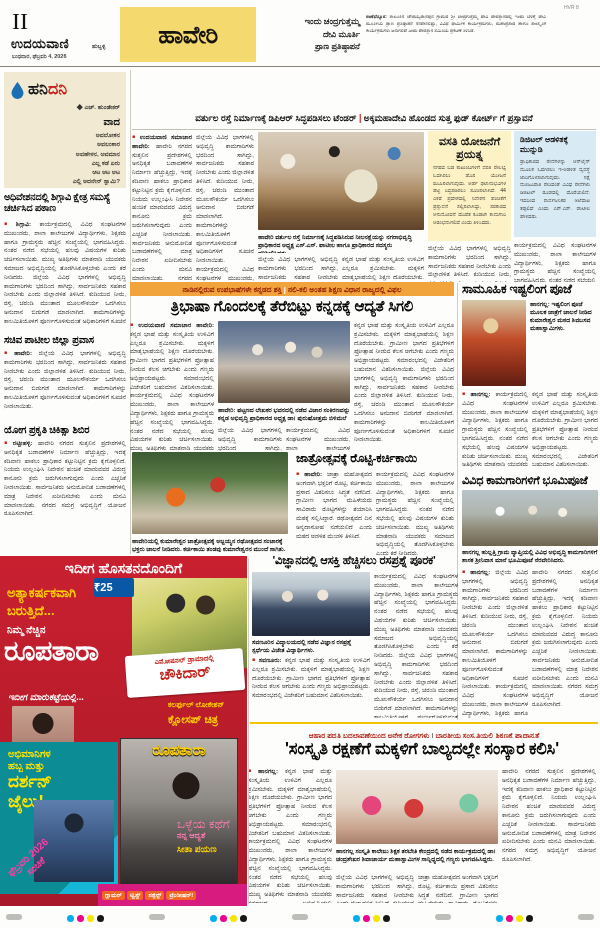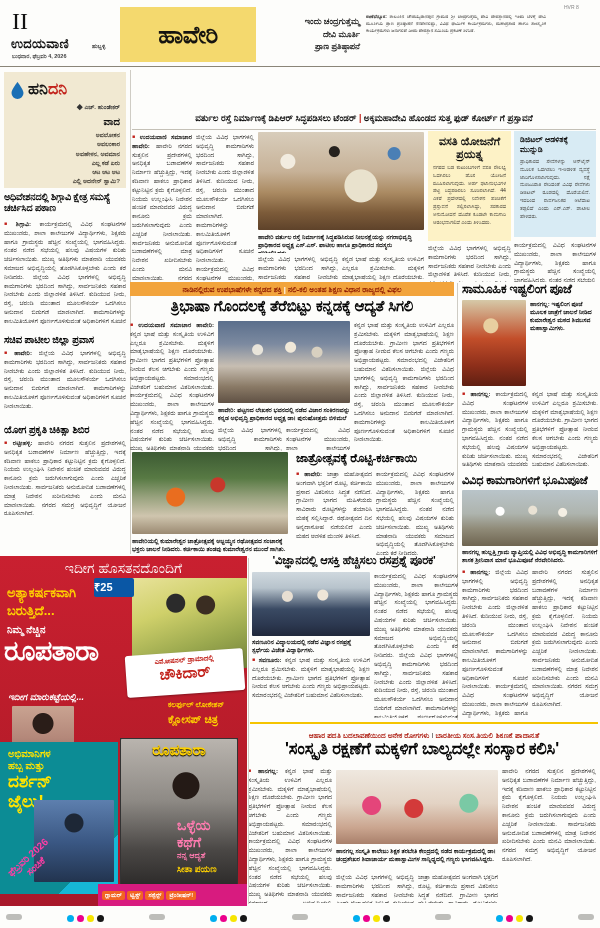--- a/index.html
+++ b/index.html
@@ -203,21 +203,21 @@
       <span class="sq">■</span><span class="lead">ಹಾನಗಲ್ಲ:</span> <span>ಕನ್ನಡ ಭಾಷೆ ಮತ್ತು ಸಂಸ್ಕೃತಿಯ ಉಳಿವಿಗೆ ಎಲ್ಲರೂ ಶ್ರಮಿಸಬೇಕು. ಮಕ್ಕಳಿಗೆ ಮಾತೃಭಾಷೆಯಲ್ಲಿ ಶಿಕ್ಷಣ ದೊರೆಯಬೇಕು. ಗ್ರಾಮೀಣ ಭಾಗದ ಪ್ರತಿಭೆಗಳಿಗೆ ಪ್ರೋತ್ಸಾಹ ನೀಡುವ ಕೆಲಸ ಆಗಬೇಕು ಎಂದು ಗಣ್ಯರು ಅಭಿಪ್ರಾಯಪಟ್ಟರು. ಸಮಾರಂಭದಲ್ಲಿ ವಿಜೇತರಿಗೆ ಬಹುಮಾನ ವಿತರಿಸಲಾಯಿತು.</span> <span>ಕಾರ್ಯಕ್ರಮದಲ್ಲಿ ವಿವಿಧ ಸಂಘಟನೆಗಳ ಮುಖಂಡರು, ಶಾಲಾ ಕಾಲೇಜುಗಳ ವಿದ್ಯಾರ್ಥಿಗಳು, ಶಿಕ್ಷಕರು ಹಾಗೂ ಗ್ರಾಮಸ್ಥರು ಹೆಚ್ಚಿನ ಸಂಖ್ಯೆಯಲ್ಲಿ ಭಾಗವಹಿಸಿದ್ದರು. ನಂತರ ನಡೆದ ಸಭೆಯಲ್ಲಿ ಹಲವು ವಿಷಯಗಳ ಕುರಿತು ಚರ್ಚಿಸಲಾಯಿತು. ಮುಖ್ಯ ಅತಿಥಿಗಳು ಮಾತನಾಡಿ ಯುವಕರು ಸಮಾಜದ ಅಭಿವೃದ್ಧಿಯಲ್ಲಿ ತೊಡಗಿಸಿಕೊಳ್ಳಬೇಕು ಎಂದು ಕರೆ ನೀಡಿದರು.</span>
     </div>
     <div class="ph ph-women" style="left:90px;top:33px;width:162px;height:74px;"></div>
     <div class="cap" style="left:90px;top:110px;width:162px;height:24px;">ಹಾನಗಲ್ಲ ಸಂಸ್ಕೃತಿ ಕಾಲೇಜು ಶಿಕ್ಷಕ ತರಬೇತಿ ಕೇಂದ್ರದಲ್ಲಿ ನಡೆದ ಕಾರ್ಯಕ್ರಮದಲ್ಲಿ ಡಾ। ಚಂದ್ರಶೇಖರ ಶಿವಾಚಾರ್ಯ ಮಹಾಸ್ವಾಮಿಗಳ ಸಾನ್ನಿಧ್ಯದಲ್ಲಿ ಗಣ್ಯರು ಭಾಗವಹಿಸಿದ್ದರು.</div>
     <div class="col" style="left:90px;top:136px;width:78px;height:30px;"><span>ಜಿಲ್ಲೆಯ ವಿವಿಧ ಭಾಗಗಳಲ್ಲಿ ಅಭಿವೃದ್ಧಿ ಕಾಮಗಾರಿಗಳು ಭರದಿಂದ ಸಾಗಿದ್ದು, ಸಾರ್ವಜನಿಕರು ಸಹಕಾರ ನೀಡಬೇಕು ಎಂದು ಜಿಲ್ಲಾಡಳಿತ ತಿಳಿಸಿದೆ. ಕುಡಿಯುವ ನೀರು, ರಸ್ತೆ, ಚರಂಡಿ ಮುಂತಾದ ಮೂಲಸೌಕರ್ಯ ಒದಗಿಸಲು ಅನುದಾನ ಬಿಡುಗಡೆ ಮಾಡಲಾಗಿದೆ. ಕಾಮಗಾರಿಗಳನ್ನು ಕಾಲಮಿತಿಯೊಳಗೆ ಪೂರ್ಣಗೊಳಿಸುವಂತೆ ಅಧಿಕಾರಿಗಳಿಗೆ ಸೂಚನೆ ನೀಡಲಾಯಿತು.</span></div>
     <div class="col" style="left:172px;top:136px;width:80px;height:30px;"><span>ಜಾತ್ರಾ ಮಹೋತ್ಸವದ ಅಂಗವಾಗಿ ಭಕ್ತರಿಗೆ ರೊಟ್ಟಿ, ಕರ್ಚಿಕಾಯಿ ಪ್ರಸಾದ ವಿತರಿಸಲು ಸಿದ್ಧತೆ ನಡೆದಿದೆ. ಗ್ರಾಮೀಣ ಭಾಗದ ಮಹಿಳೆಯರು ಸಾವಿರಾರು ರೊಟ್ಟಿಗಳನ್ನು ತಯಾರಿಸಿ ಮಠಕ್ಕೆ ಸಲ್ಲಿಸಿದ್ದಾರೆ. ರಥೋತ್ಸವದ ದಿನ ಅನ್ನದಾಸೋಹ ನಡೆಯಲಿದೆ ಎಂದು ಮಠದ ಆಡಳಿತ ಮಂಡಳಿ ತಿಳಿಸಿದೆ.</span></div>
     <div class="col" style="left:256px;top:30px;width:94px;height:136px;"><span>ಹಾವೇರಿ ನಗರದ ಸುತ್ತಲಿನ ಪ್ರದೇಶಗಳಲ್ಲಿ ಅನಧಿಕೃತ ಬಡಾವಣೆಗಳ ನಿರ್ಮಾಣ ಹೆಚ್ಚುತ್ತಿದ್ದು, ಇದಕ್ಕೆ ಕಡಿವಾಣ ಹಾಕಲು ಪ್ರಾಧಿಕಾರ ಕಟ್ಟುನಿಟ್ಟಿನ ಕ್ರಮ ಕೈಗೊಳ್ಳಲಿದೆ. ನಿಯಮ ಉಲ್ಲಂಘಿಸಿ ನಿವೇಶನ ಹಂಚಿಕೆ ಮಾಡುವವರ ವಿರುದ್ಧ ಕಾನೂನು ಕ್ರಮ ಜರುಗಿಸಲಾಗುವುದು ಎಂದು ಎಚ್ಚರಿಕೆ ನೀಡಲಾಯಿತು. ಸಾರ್ವಜನಿಕರು ಅನುಮೋದಿತ ಬಡಾವಣೆಗಳಲ್ಲಿ ಮಾತ್ರ ನಿವೇಶನ ಖರೀದಿಸಬೇಕು ಎಂದು ಮನವಿ ಮಾಡಲಾಯಿತು. ನಗರದ ಸಮಗ್ರ ಅಭಿವೃದ್ಧಿಗೆ ಯೋಜನೆ ರೂಪಿಸಲಾಗಿದೆ.</span></div>
   </div>
 
   <div class="abs" style="left:0;top:556px;width:247px;height:350px;background:linear-gradient(180deg,#c92030 0%,#b81c2a 55%,#a8182a 100%);overflow:hidden;">
-    <div class="abs ctr" style="left:0;top:4px;width:247px;height:20px;font-size:14px;font-weight:normal;color:#fff;overflow:hidden;">ಇದೀಗ ಹೊಸತನದೊಂದಿಗೆ</div>
+    <div class="abs ctr" style="left:0;top:4px;width:247px;height:20px;font-size:14px;font-weight:bold;color:#fff;overflow:hidden;">ಇದೀಗ ಹೊಸತನದೊಂದಿಗೆ</div>
     <div class="ph ph-couple" style="left:132px;top:22px;width:115px;height:90px;"></div>
     <div class="abs" style="left:94px;top:22px;width:40px;height:19px;background:#0a57a5;color:#fff;font-size:11px;font-weight:bold;text-align:left;line-height:19px;border-radius:2px;">₹25</div>
     <div class="abs" style="left:7px;top:28px;width:122px;height:38px;font-size:13px;font-weight:bold;color:#ffd200;line-height:1.35;overflow:hidden;">
       <div>ಅತ್ಯಾಕರ್ಷಕವಾಗಿ</div>
         <div>ಬರುತ್ತಿದೆ...</div>
     </div>
     <div class="abs" style="left:7px;top:68px;width:120px;height:13px;font-size:10px;font-weight:bold;color:#fff;overflow:hidden;">ನಿಮ್ಮ ನೆಚ್ಚಿನ</div>
     <div class="abs" style="left:4px;top:80px;width:200px;height:34px;font-size:27px;font-weight:bold;color:#fff;letter-spacing:-0.5px;overflow:hidden;">ರೂಪತಾರಾ</div>
     <div class="abs ctr" style="left:126px;top:96px;width:118px;height:42px;background:#fff;border-radius:3px;transform:rotate(-4deg);overflow:hidden;box-shadow:0 1px 2px rgba(0,0,0,0.3);">
       <div style="font-size:7px;font-weight:bold;color:#c2231c;margin-top:4px;">ಎಮೋಷನಲ್ ಡ್ರಾಮಾದಲ್ಲಿ</div>
@@ -237,21 +237,21 @@
       <div class="ph ph-actor" style="left:34px;top:58px;width:80px;height:82px;"></div>
       <div class="abs" style="left:-8px;top:108px;width:80px;transform:rotate(-42deg);font-size:10px;font-weight:bold;color:#ff3ea5;line-height:1.2;text-align:center;">
         <div>ಫೆಬ್ರವರಿ 2026</div>
           <div>ಸಂಚಿಕೆ</div>
       </div>
     </div>
     <div class="abs" style="left:120px;top:182px;width:116px;height:146px;background:#555;overflow:hidden;border:1px solid #333;">
       <div class="ph ph-cover" style="left:0;top:0;width:116px;height:146px;"></div>
       <div class="abs ctr" style="left:0;top:2px;width:116px;font-size:15px;font-weight:bold;color:#ffd200;text-shadow:0 1px 1px #000;">ರೂಪತಾರಾ</div>
       <div class="abs" style="left:56px;top:78px;width:58px;overflow:hidden;">
-        <div style="font-size:14px;font-weight:bold;color:#ff7bb0;">ಒಳ್ಳೆಯ ಕಥೆಗೆ</div>
+        <div style="font-size:12px;font-weight:normal;color:#ff7bb0;">ಒಳ್ಳೆಯ ಕಥೆಗೆ</div>
         <div style="font-size:8px;font-weight:bold;color:#ff7bb0;">ನನ್ನ ಆದ್ಯತೆ</div>
         <div style="font-size:9px;font-weight:bold;color:#ffd200;margin-top:3px;">ಸೀತಾ ಪಯಣ</div>
       </div>
     </div>
     <div class="abs" style="left:98px;top:328px;width:149px;height:22px;background:#d81b7f;overflow:hidden;">
       <div style="margin:2px 0 0 4px;white-space:nowrap;">
         <span class="chip">ಗ್ಲಾಮರ್</span><span class="chip">ಟ್ವಿಸ್ಟ್</span><span class="chip">ಸಸ್ಪೆನ್ಸ್</span><span class="chip">ಟ್ರೆಂಡೀಷನ್!</span>
       </div>
       <div style="font-size:6.5px;font-weight:bold;color:#fff;margin:1px 0 0 4px;white-space:nowrap;">ರೂಪತಾರಾ ಮ್ಯಾಗಜಿನ್... ರೂಪತಾರಾ ಮಸ್ತ್ ಮಸ್ತನ್ನಿ...</div>
     </div>

